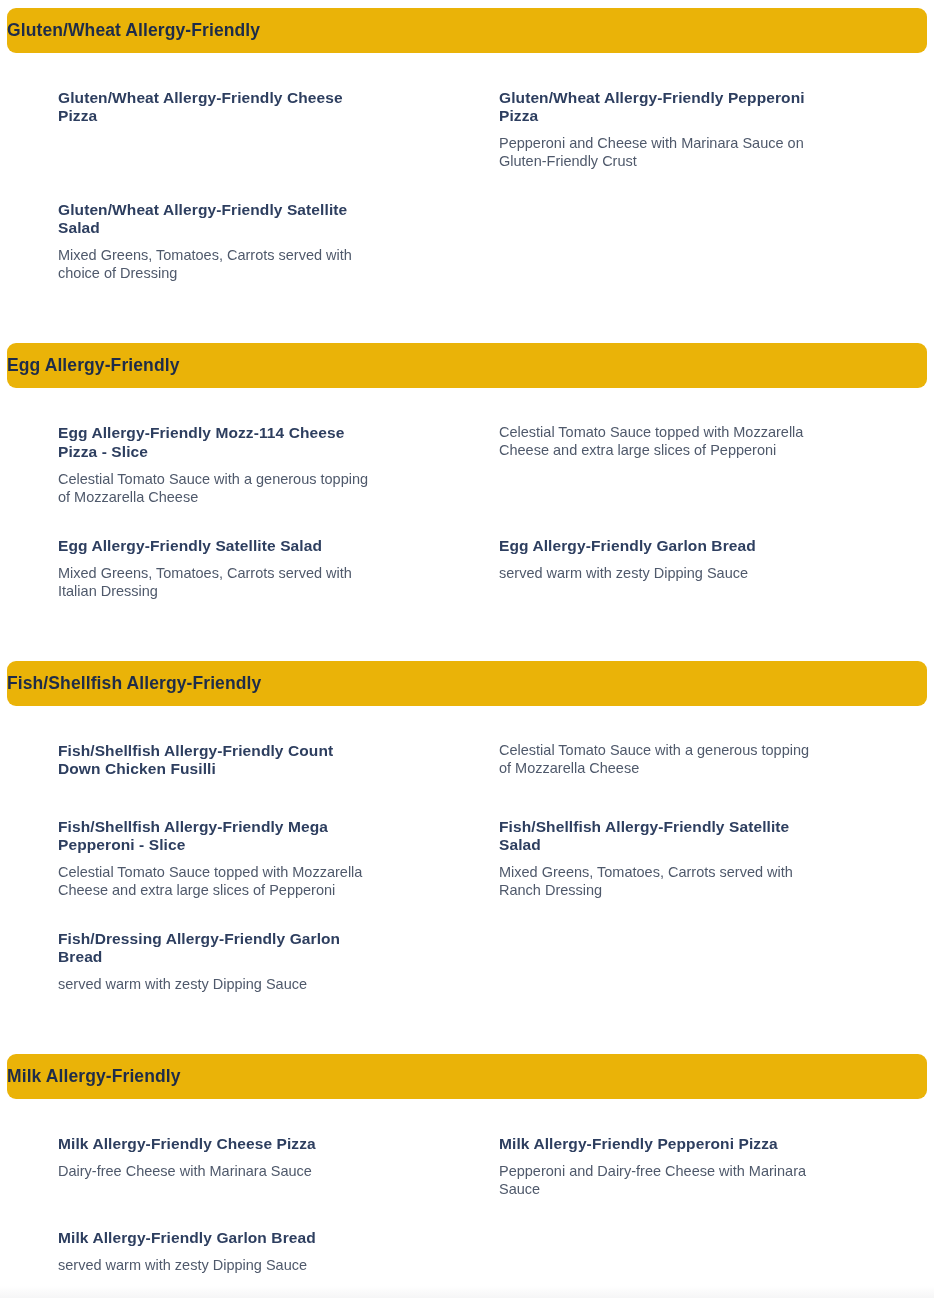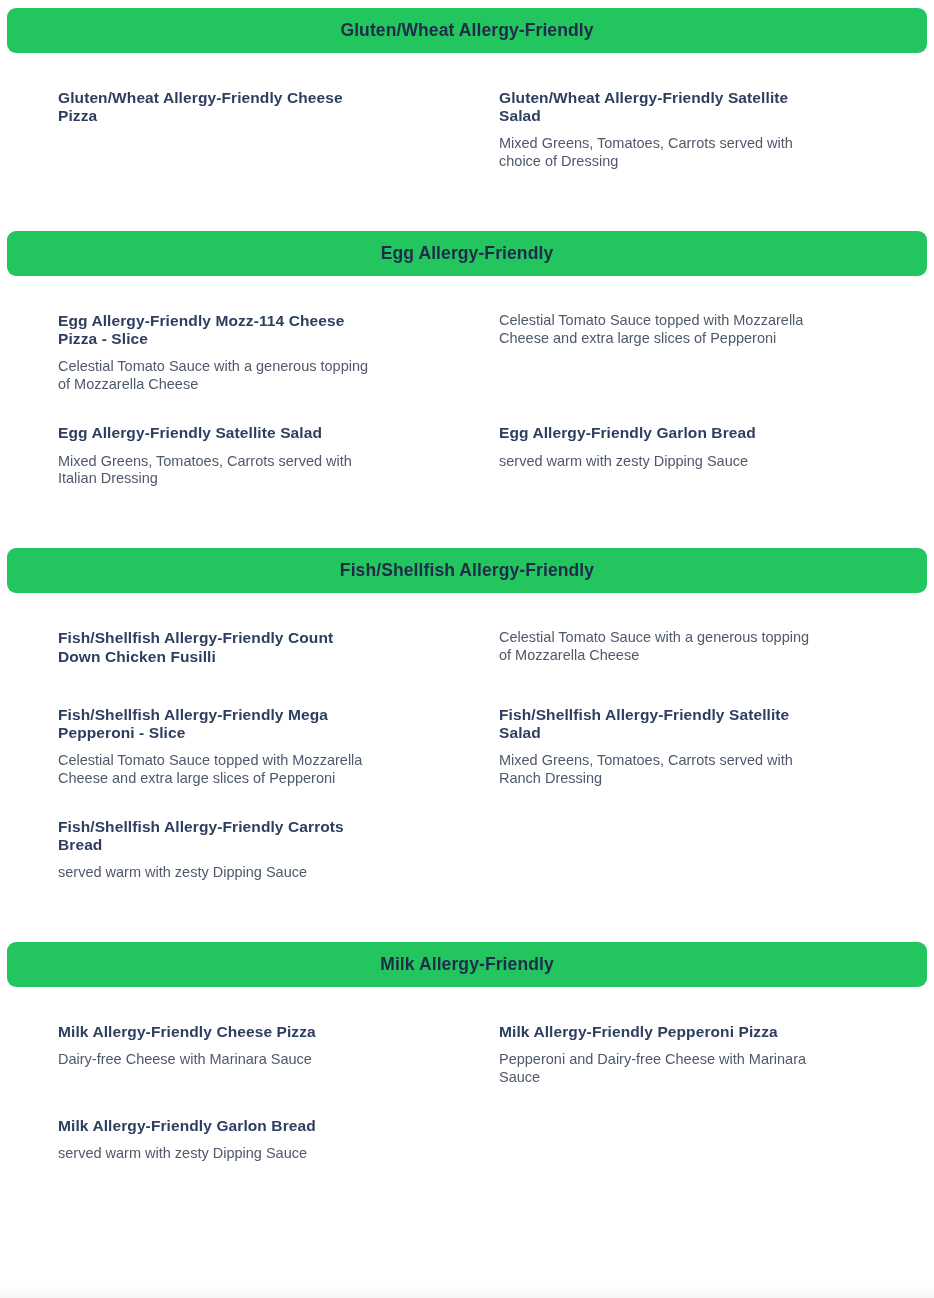--- a/index.html
+++ b/index.html
@@ -14,25 +14,24 @@
     height: 1298px;
     overflow: hidden;
     background: #ffffff;
   }
   .page-inner {
     padding-top: 8px;
   }
   .section-header {
     margin: 0 7px;
     height: 45px;
-    background: #22c55e;
+    background: #eab308;
     border-radius: 9px;
     display: flex;
     align-items: center;
-    justify-content: center;
   }
   .section-header .section-title {
     color: #1e2c49;
     font-size: 17.5px;
     font-weight: bold;
     letter-spacing: 0.1px;
   }
   .section-items {
     padding: 36px 34px 60px 58px;
     display: grid;
@@ -75,20 +74,24 @@
   <div class="page-inner" id="sections-root">
   <section>
     <div class="section-header">
       <span class="section-title">Gluten/Wheat Allergy-Friendly</span>
     </div>
     <div class="section-items">
   <div class="menu-item">
     <h3 class="item-name">Gluten/Wheat Allergy-Friendly Cheese Pizza</h3>
   </div>
 
+  <div class="menu-item">
+    <h3 class="item-name">Gluten/Wheat Allergy-Friendly Pepperoni Pizza</h3>
+    <p class="item-desc">Pepperoni and Cheese with Marinara Sauce on Gluten-Friendly Crust</p>
+  </div>
 
   <div class="menu-item">
     <h3 class="item-name">Gluten/Wheat Allergy-Friendly Satellite Salad</h3>
     <p class="item-desc">Mixed Greens, Tomatoes, Carrots served with choice of Dressing</p>
   </div>
 </div>
   </section>
 
   <section>
     <div class="section-header">
@@ -133,21 +136,21 @@
     <h3 class="item-name">Fish/Shellfish Allergy-Friendly Mega Pepperoni - Slice</h3>
     <p class="item-desc">Celestial Tomato Sauce topped with Mozzarella Cheese and extra large slices of Pepperoni</p>
   </div>
 
   <div class="menu-item">
     <h3 class="item-name">Fish/Shellfish Allergy-Friendly Satellite Salad</h3>
     <p class="item-desc">Mixed Greens, Tomatoes, Carrots served with Ranch Dressing</p>
   </div>
 
   <div class="menu-item">
-    <h3 class="item-name">Fish/Shellfish Allergy-Friendly Carrots Bread</h3>
+    <h3 class="item-name">Fish/Dressing Allergy-Friendly Garlon Bread</h3>
     <p class="item-desc">served warm with zesty Dipping Sauce</p>
   </div>
 </div>
   </section>
 
   <section>
     <div class="section-header">
       <span class="section-title">Milk Allergy-Friendly</span>
     </div>
     <div class="section-items">

